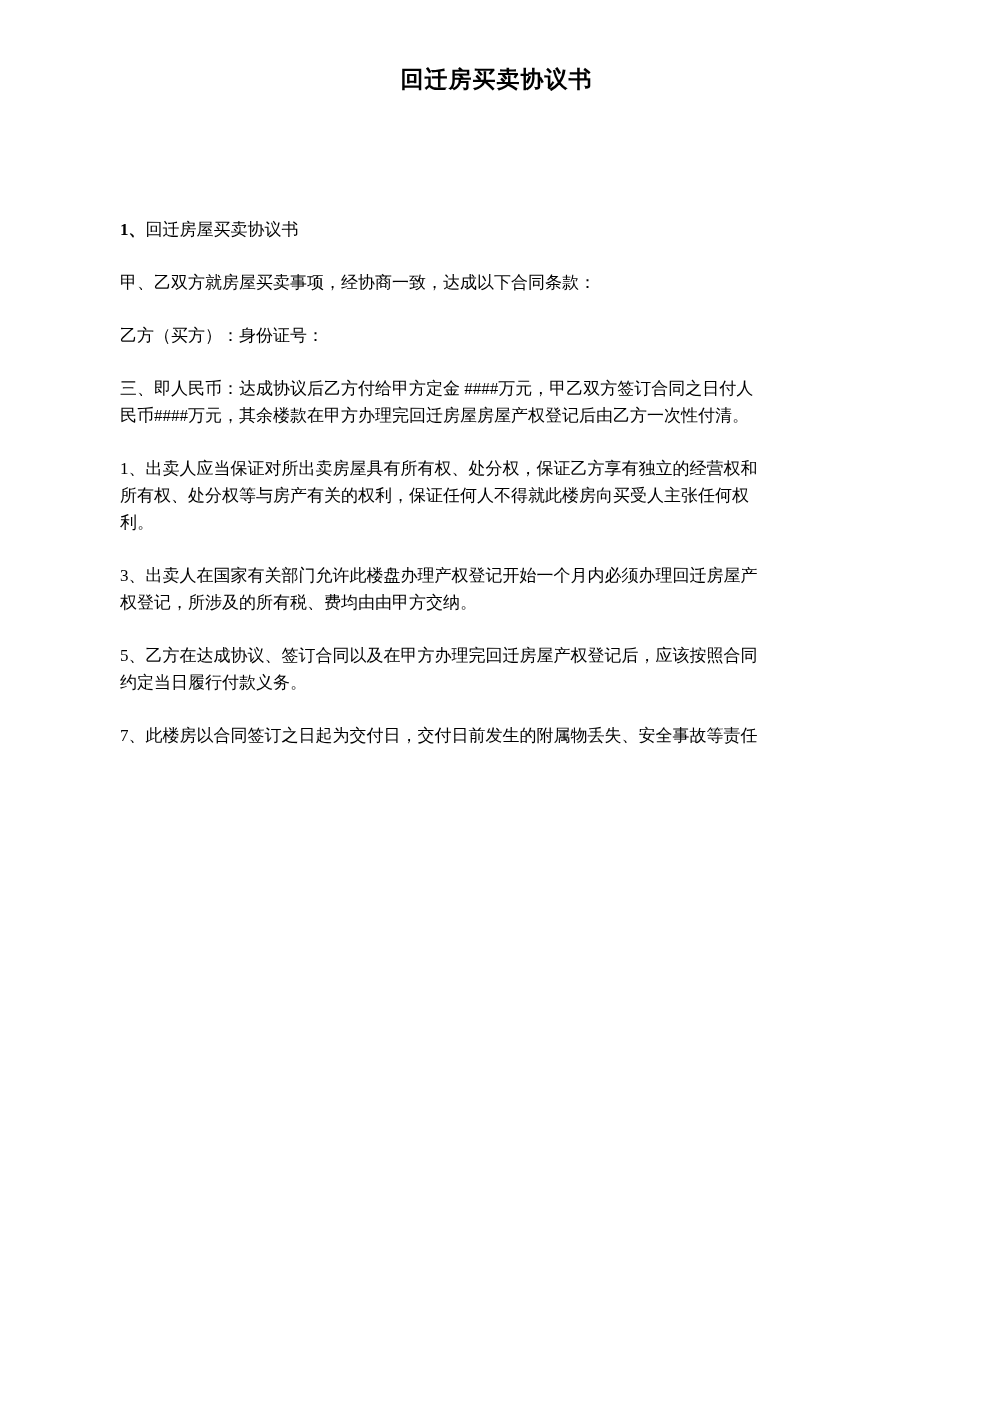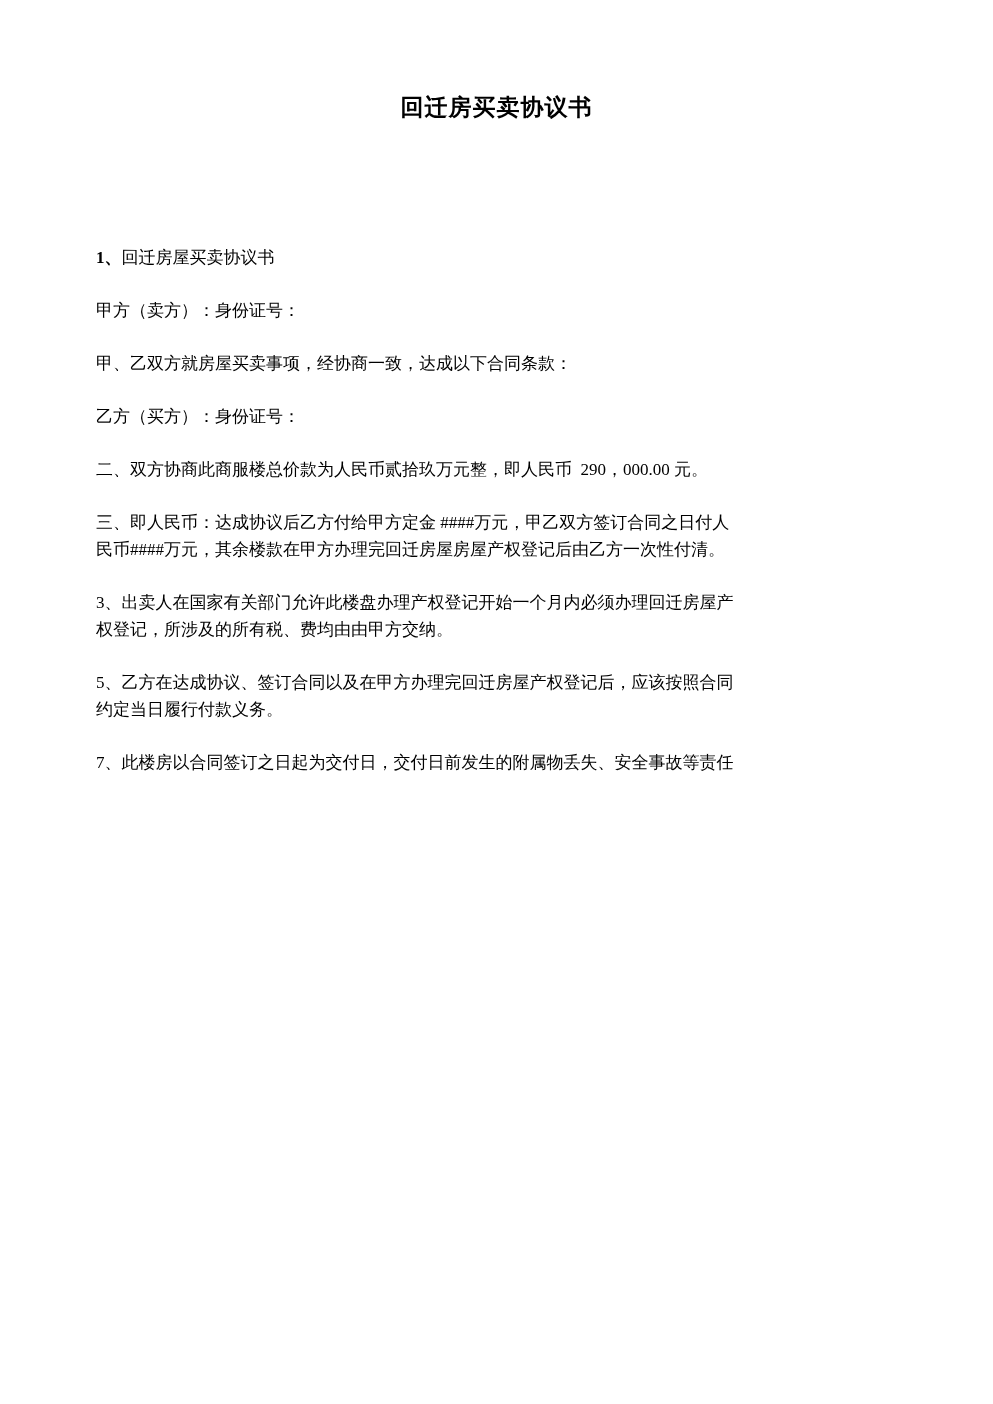--- a/index.html
+++ b/index.html
@@ -12,32 +12,32 @@
     height: 1404px;
     overflow: hidden;
     font-family: "Liberation Serif", "DejaVu Serif", serif;
     color: #000000;
   }
   .page {
     width: 993px;
     height: 1048px;
     background: #ffffff;
     box-sizing: border-box;
-    padding-top: 92px;
+    padding-top: 64px;
   }
   .doc-title {
     margin: 0 0 120px 0;
     text-align: center;
     font-size: 23px;
     font-weight: bold;
     line-height: 32px;
     letter-spacing: 1px;
   }
   .doc-body {
-    margin-left: 96px;
+    margin-left: 120px;
     margin-right: 60px;
     font-family: Liberation Serif, serif;
   }
   .para {
     margin: 0 0 26px 0;
     font-size: 17px;
     line-height: 27px;
     white-space: pre-wrap;
     word-break: keep-all;
   }
@@ -51,26 +51,27 @@
 </head>
 <body>
 
 <div class="page">
   <h1 class="doc-title">回迁房买卖协议书</h1>
 
   <div class="doc-body">
 
     <p class="para"><span class="num-prefix">1、</span><span>回迁房屋买卖协议书</span></p>
 
-    <p class="para">甲方（卖方）：身份证号：</p>
     <p class="para">甲、乙双方就房屋买卖事项，经协商一致，达成以下合同条款：</p>
     <p class="para">乙方（买方）：身份证号：</p>
-    <p class="para">二、双方协商此商服楼总价款为人民币贰拾玖万元整，即人民币  290，000.00 元。</p>
     <p class="para">三、即人民币：达成协议后乙方付给甲方定金 ####万元，甲乙双方签订合同之日付人
 民币####万元，其余楼款在甲方办理完回迁房屋房屋产权登记后由乙方一次性付清。</p>
+    <p class="para">1、出卖人应当保证对所出卖房屋具有所有权、处分权，保证乙方享有独立的经营权和
+所有权、处分权等与房产有关的权利，保证任何人不得就此楼房向买受人主张任何权
+利。</p>
     <p class="para">3、出卖人在国家有关部门允许此楼盘办理产权登记开始一个月内必须办理回迁房屋产
 权登记，所涉及的所有税、费均由由甲方交纳。</p>
     <p class="para">5、乙方在达成协议、签订合同以及在甲方办理完回迁房屋产权登记后，应该按照合同
 约定当日履行付款义务。</p>
     <p class="para">7、此楼房以合同签订之日起为交付日，交付日前发生的附属物丢失、安全事故等责任</p>
 
   </div>
 </div>
 
 </body></html>

